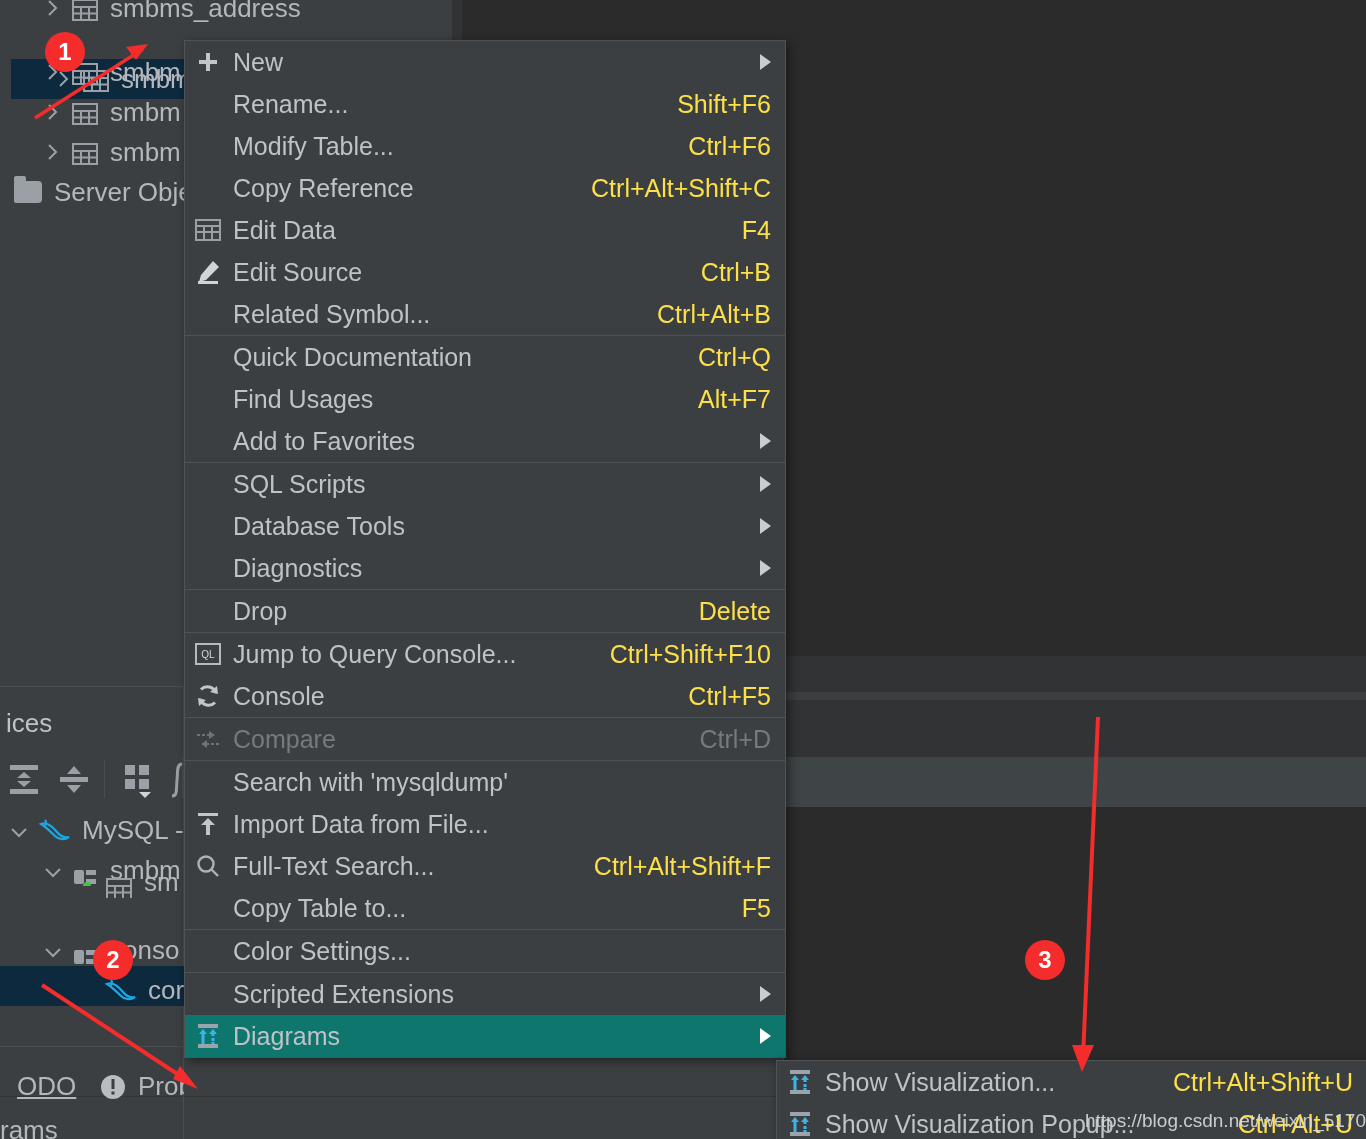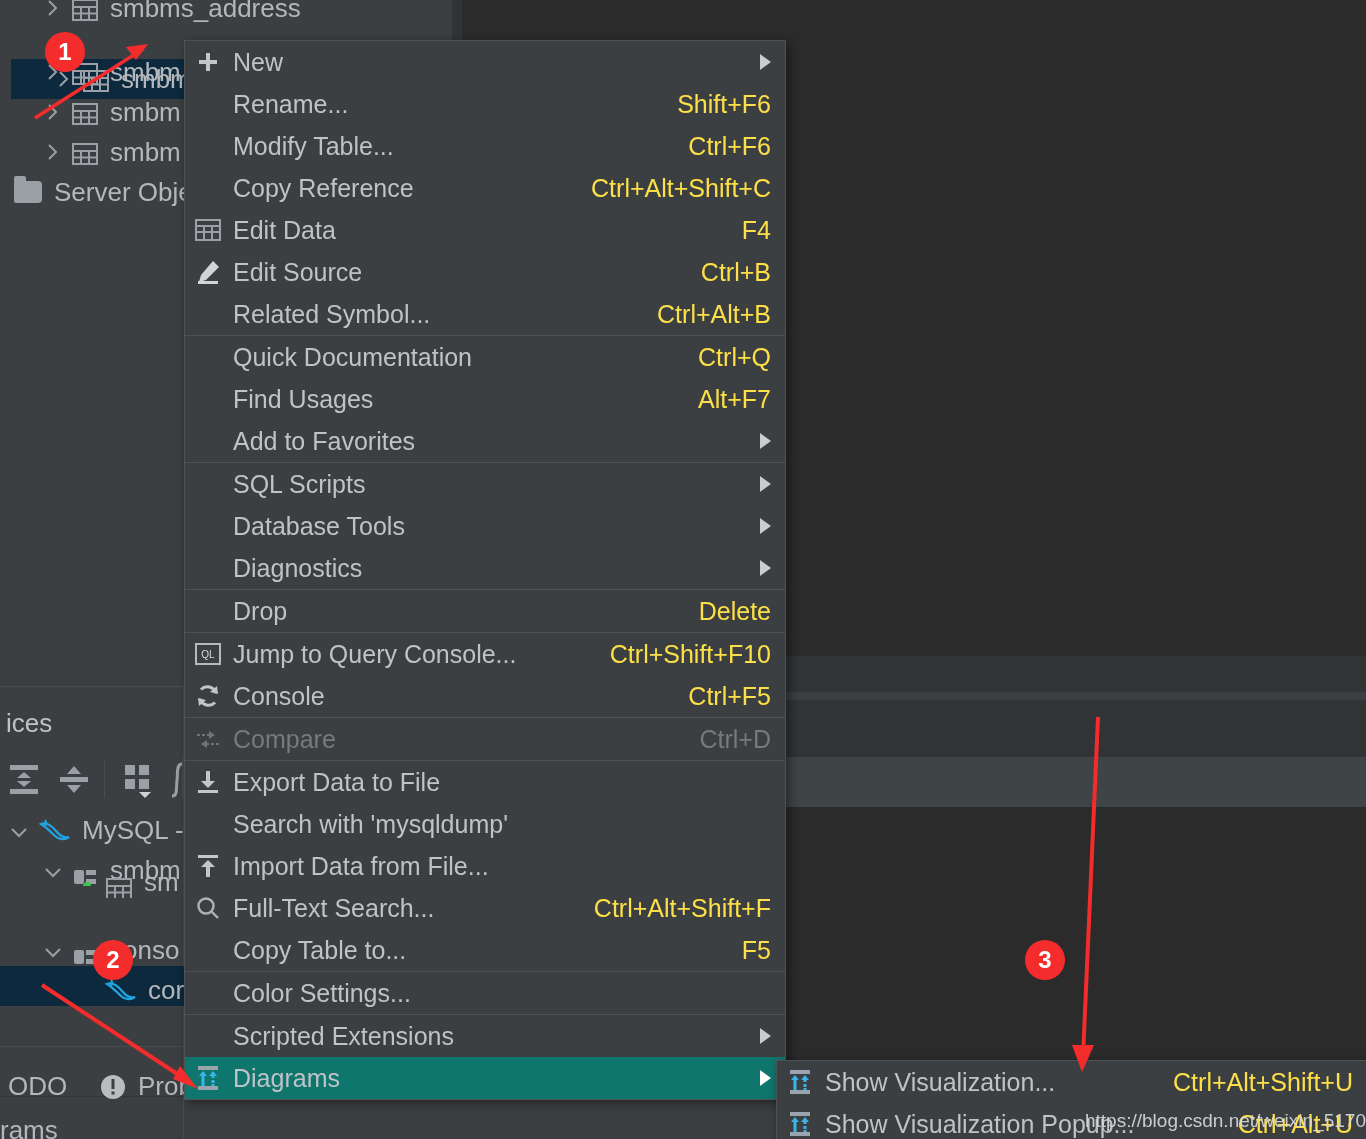--- a/index.html
+++ b/index.html
@@ -441,21 +441,21 @@
   <div class="svc-row selected" style="left:0; top:966px; width:184px; padding-left:104px; overflow:hidden;">
     <span class="dolphin">
       <svg width="34" height="30" viewBox="0 0 34 30">
         <path d="M3 8 C8 6 14 10 19 16 C22 20 26 22 31 21 C27 24 21 24 17 20 C12 15 8 11 3 8 Z" fill="none" stroke="#21a5e0" stroke-width="2.2"></path>
         <path d="M7 4 C9 6 8 9 6 10" fill="none" stroke="#21a5e0" stroke-width="2.2"></path>
       </svg>
     </span>
     <span>cor</span>
   </div>
 
-  <div class="svc-row" style="left:0; top:1062px; width:60px; padding-left:8px; overflow:hidden;">
+  <div class="svc-row" style="left:0; top:1062px; width:60px; padding-left:17px; overflow:hidden;text-decoration:underline;">
     <span>ODO</span>
   </div>
   <div class="svc-row" style="left:98px; top:1062px; width:86px; overflow:hidden;">
     <span class="mi-ico">
       <svg width="28" height="28" viewBox="0 0 28 28">
         <circle cx="14" cy="14" r="12" fill="#b9bcc0"></circle>
         <rect x="12.5" y="6" width="3" height="10" fill="#3c3f41"></rect>
         <rect x="12.5" y="18.5" width="3" height="3" fill="#3c3f41"></rect>
       </svg>
     </span>
@@ -607,30 +607,20 @@
           <line x1="24" y1="17" x2="12" y2="17" stroke="#6e7377" stroke-width="2" stroke-dasharray="3 2"></line>
           <polygon points="12,13 6,17 12,21" fill="#6e7377"></polygon>
         </svg>
       </span>
       <span class="mi-label">Compare</span>
       <span class="mi-short">Ctrl+D</span>
     </div>
 
     <div class="msep"></div>
 
-    <div class="mi">
-      <span class="mi-ico">
-        <svg width="26" height="26" viewBox="0 0 26 26">
-          <rect x="11" y="2" width="4" height="11" fill="#c2c5c9"></rect>
-          <polygon points="6,12 20,12 13,19" fill="#c2c5c9"></polygon>
-          <rect x="3" y="21" width="20" height="3" fill="#c2c5c9"></rect>
-        </svg>
-      </span>
-      <span class="mi-label">Export Data to File</span>
-    </div>
     <div class="mi">
       <span class="mi-ico"></span>
       <span class="mi-label">Search with 'mysqldump'</span>
     </div>
     <div class="mi">
       <span class="mi-ico">
         <svg width="26" height="26" viewBox="0 0 26 26">
           <rect x="3" y="2" width="20" height="3" fill="#c2c5c9"></rect>
           <polygon points="6,14 20,14 13,7" fill="#c2c5c9"></polygon>
           <rect x="11" y="13" width="4" height="11" fill="#c2c5c9"></rect>

